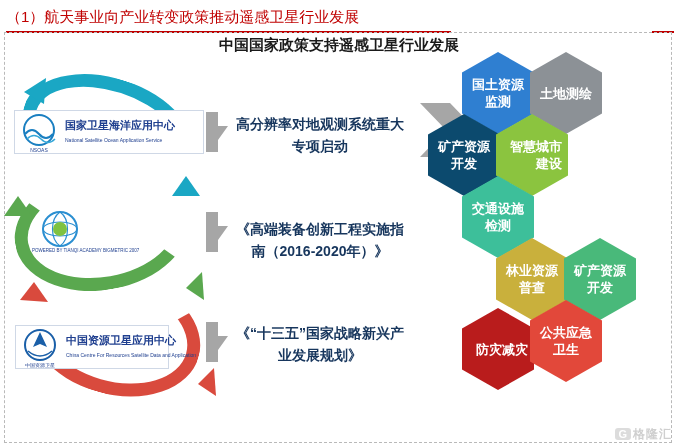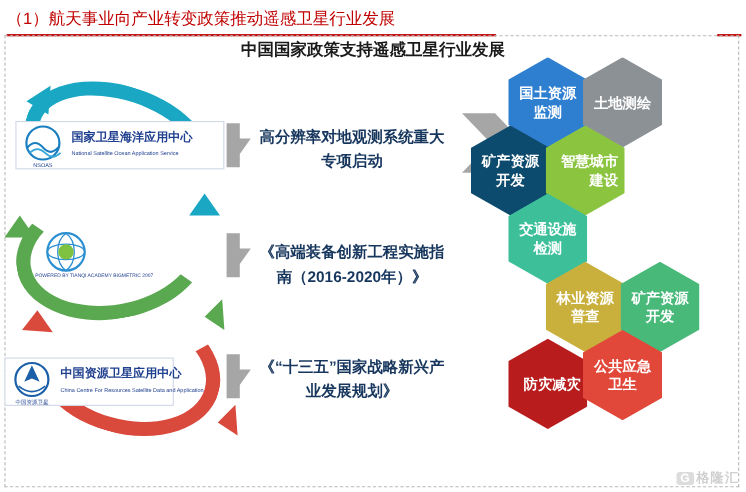--- a/index.html
+++ b/index.html
@@ -14,21 +14,21 @@
   
   #frame{position:absolute;left:4px;top:32px;width:668px;height:411px;border:1px dashed #b9b9b9;box-sizing:border-box;}
 
   
   #slide-title{position:absolute;left:0;top:36px;width:678px;text-align:center;font-size:15px;font-weight:bold;color:#1a1a1a;}
 
   
   .logo-box{position:absolute;background:#ffffff;border:1px solid #cfd8e6;box-sizing:border-box;}
   #logo1{left:14px;top:110px;width:190px;height:44px;}
   #logo2{left:30px;top:205px;width:160px;height:55px;border:none;background:transparent;}
-  #logo3{left:4px;top:325px;width:154px;height:44px;padding-left:16px;}
+  #logo3{left:15px;top:325px;width:154px;height:44px;padding-left:16px;}
 
   .logo-cn{font-size:11px;font-weight:bold;color:#1f3f8f;line-height:12px;white-space:nowrap;}
   .logo-en{font-size:5px;color:#1f3f8f;line-height:7px;white-space:nowrap;}
 
   
   .ring{position:absolute;border-radius:50%;box-sizing:border-box;}
   #ring-blue{left:20px;top:78px;width:176px;height:110px;border:13px solid #1aa7c4;border-right-color:transparent;border-bottom-color:transparent;transform:rotate(18deg);}
   #ring-green{left:14px;top:170px;width:176px;height:120px;border:13px solid #5aa84f;border-right-color:transparent;border-top-color:transparent;transform:rotate(-10deg);}
   #ring-red{left:26px;top:272px;width:176px;height:122px;border:13px solid #d94a3d;border-left-color:transparent;border-top-color:transparent;transform:rotate(16deg);}
 

